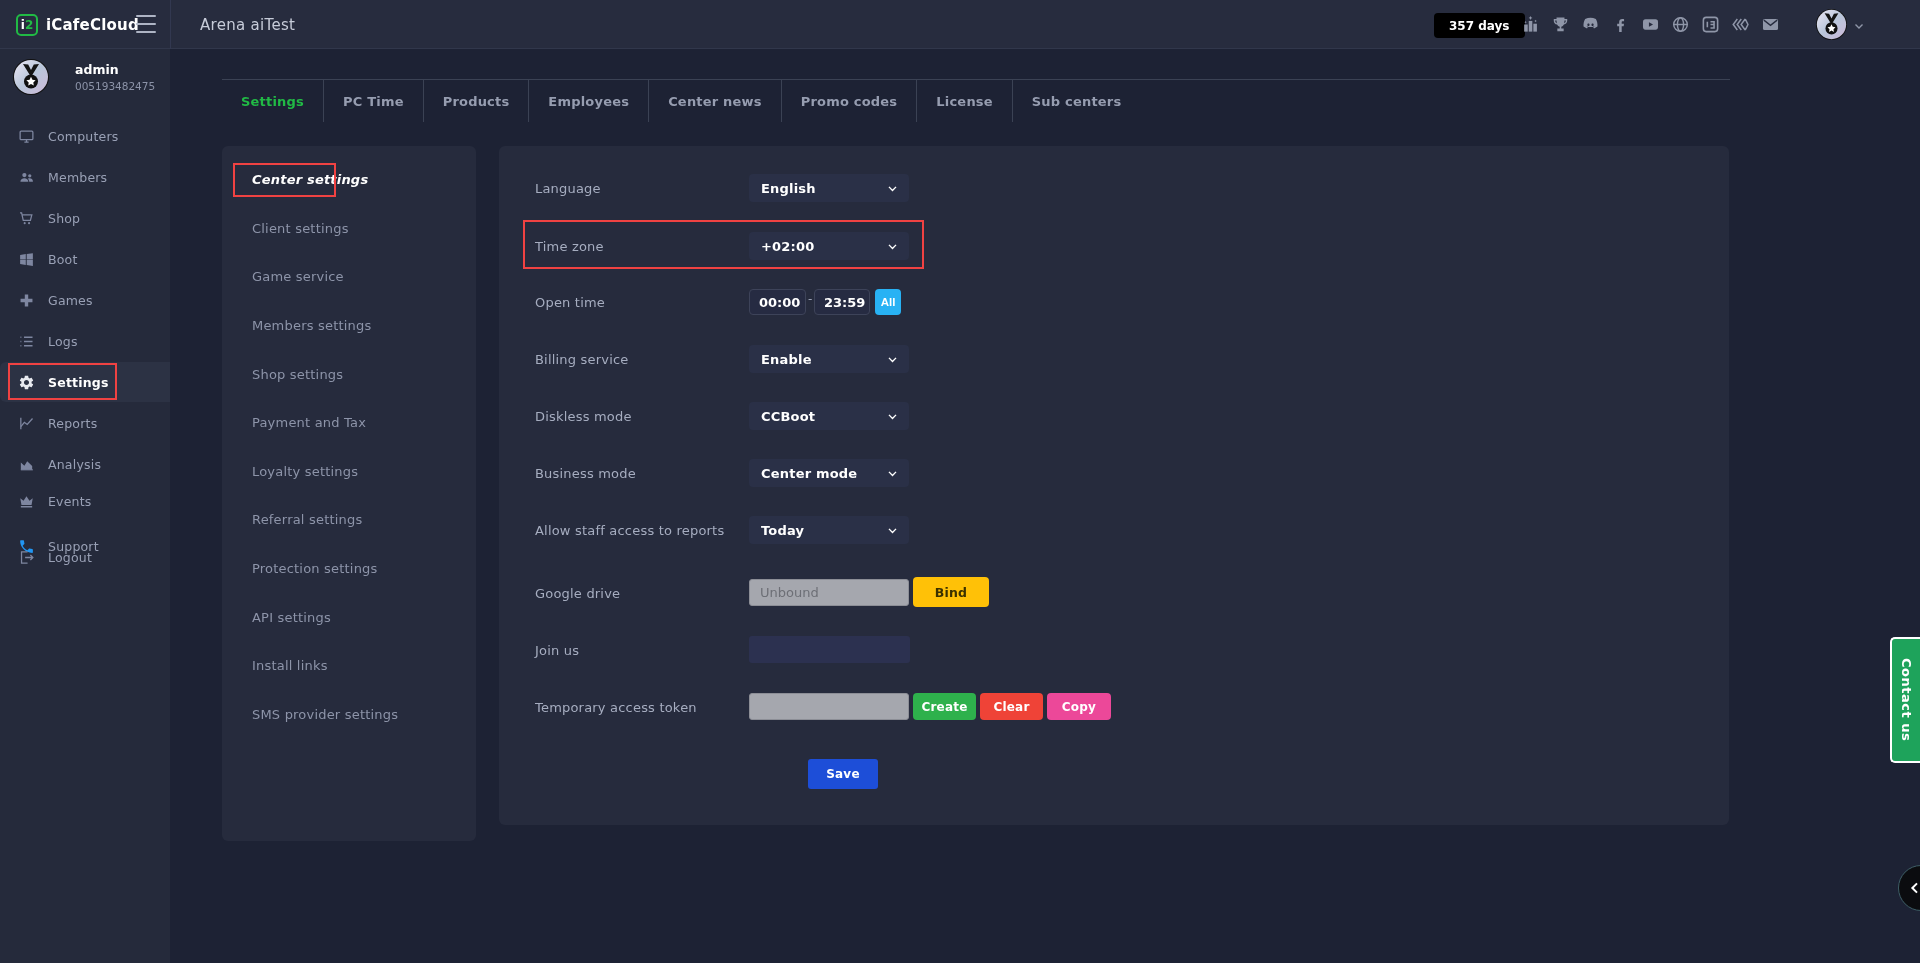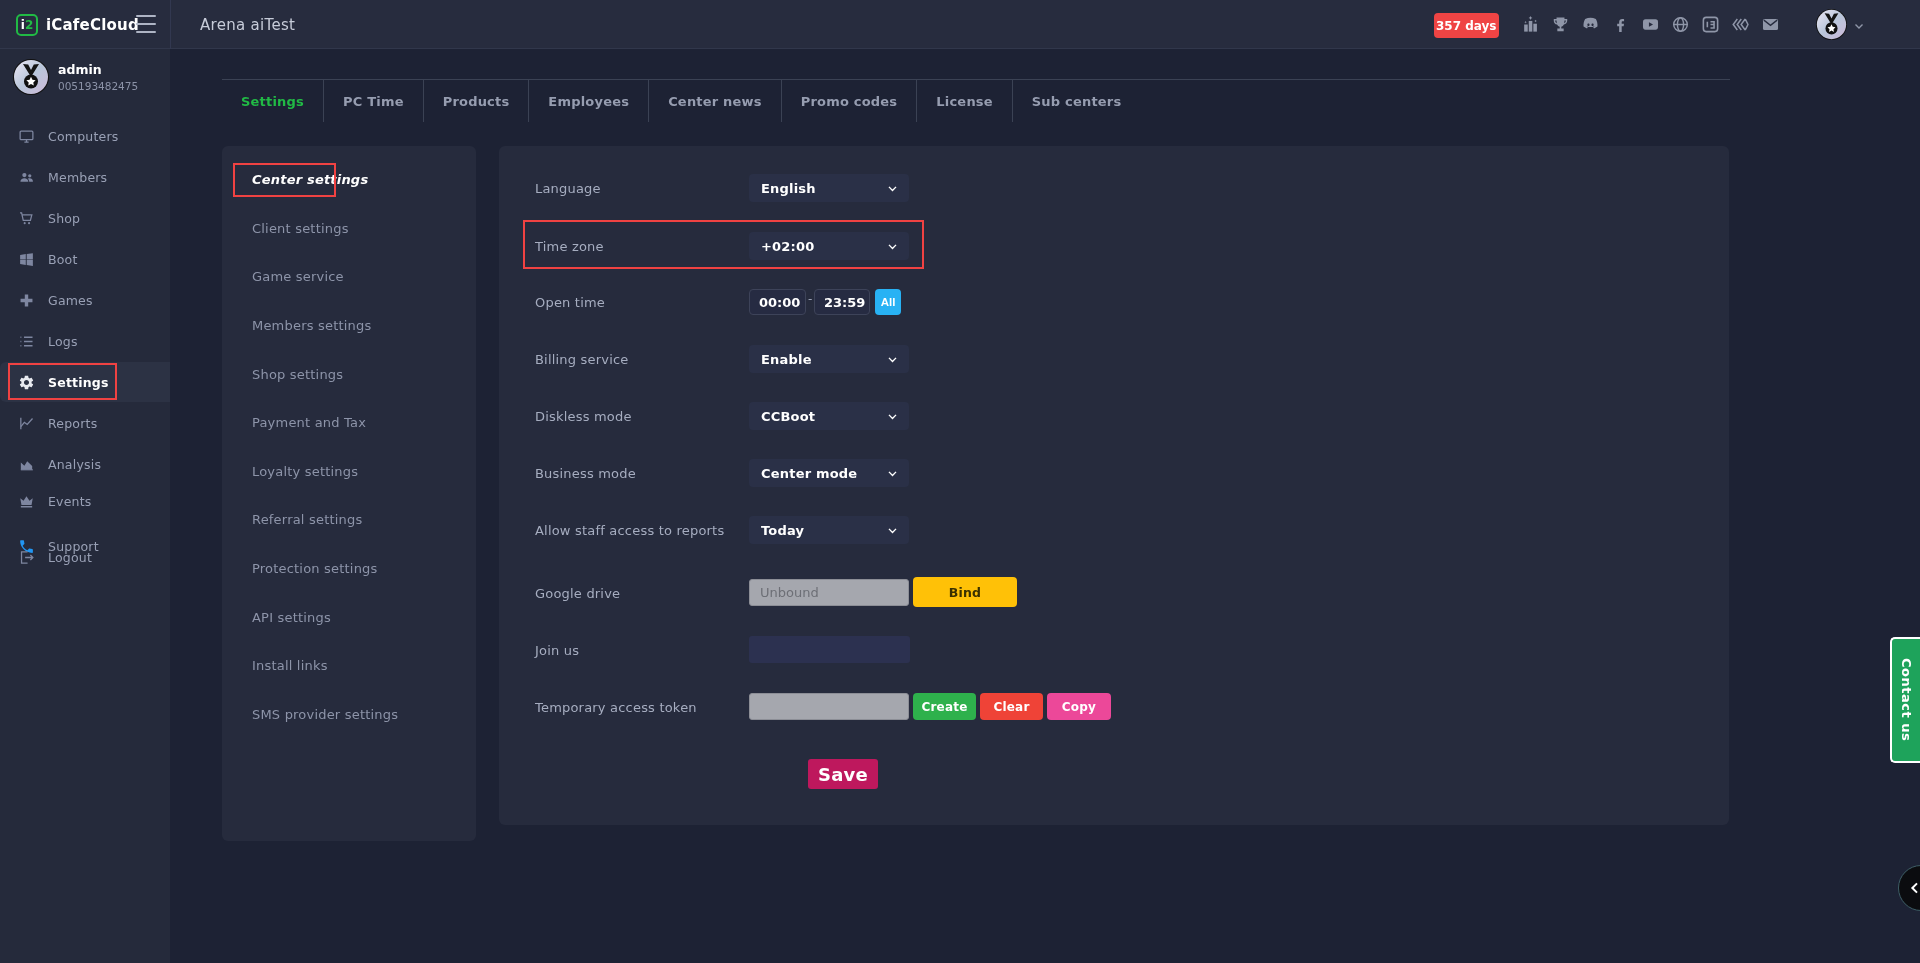--- a/index.html
+++ b/index.html
@@ -10,30 +10,30 @@
   
   .topbar { position:absolute; left:0; top:0; width:1920px; height:49px; background:#272c3e; border-bottom:1px solid #31374b; z-index:30; }
   .logo-block { position:absolute; left:16px; top:0; height:49px; display:flex; align-items:center; gap:8px; }
   .logo-ic { width:22px; height:22px; border:2px solid #21ba45; border-radius:5px; display:flex; align-items:center; justify-content:center; font-size:12px; font-weight:bold; color:#fff; }
   .logo-ic b { color:#21ba45; }
   .logo-text { color:#fff; font-size:15px; font-weight:600; letter-spacing:.2px; }
   .hamburger { position:absolute; left:136px; top:15px; width:20px; height:18px; cursor:pointer; display:flex; flex-direction:column; justify-content:space-between; }
   .hamburger span { display:block; height:2px; background:#aeb4c4; border-radius:1px; }
   .topbar-vdiv { position:absolute; left:170px; top:0; width:1px; height:49px; background:#323850; }
   .center-name { position:absolute; left:200px; top:0; height:49px; display:flex; align-items:center; color:#c7ccd9; font-size:15px; letter-spacing:.3px; }
-  .days-badge { position:absolute; left:1434px; top:13px; height:25px; padding:0 2px; background:#ef4444; border-radius:4px; color:#fff; font-size:12px; font-weight:600; display:flex; align-items:center; cursor:pointer; }
+  .days-badge { position:absolute; left:1434px; top:13px; height:25px; padding:0 15px; background:#000000; border-radius:4px; color:#fff; font-size:12px; font-weight:600; display:flex; align-items:center; cursor:pointer; }
   .tb-icons { position:absolute; left:1520px; top:0; height:49px; display:flex; align-items:center; gap:9px; color:#8f96a8; }
   .tb-icons .tbi { width:21px; height:21px; display:flex; align-items:center; justify-content:center; cursor:pointer; }
   .tb-icons svg { width:19px; height:19px; }
   .tb-avatar { position:absolute; left:1816px; top:9px; width:31px; height:31px; border-radius:50%; overflow:hidden; cursor:pointer; background:#111; }
   .tb-caret { position:absolute; left:1852px; top:18px; width:14px; height:14px; color:#8f96a8; cursor:pointer; }
 
   
   .sidebar { position:absolute; left:0; top:49px; width:170px; height:914px; background:#252a3b; z-index:20; }
-  .user-block { position:absolute; left:13px; top:10px; display:flex; gap:9px; align-items:center; }
+  .user-block { position:absolute; left:13px; top:10px; display:flex; gap:26px; align-items:center; }
   .user-avatar { width:36px; height:36px; border-radius:50%; overflow:hidden; background:#111; }
   .user-name { color:#fff; font-size:12.5px; font-weight:700; }
   .user-id { color:#8c93a8; font-size:10.5px; margin-top:3px; }
   .nav-item { position:absolute; left:0; width:170px; height:40px; display:flex; align-items:center; gap:13px; padding-left:18px; cursor:pointer; color:#7e86a0; }
   .nav-item svg, .nav-item .gchar { width:17px; height:17px; flex:0 0 17px; }
   .nav-label { color:#99a0b5; font-size:12.5px; letter-spacing:.2px; }
   .nav-item.active { background:#2c3244; border-radius:6px 0 0 6px; color:#e8eaf0; }
   .nav-item.active .nav-label { color:#ffffff; font-weight:600; }
   .nav-item.support-item { color:#2196f3; }
 
@@ -55,25 +55,25 @@
   .select { position:absolute; left:250px; width:160px; height:28px; background:#2a3047; border-radius:4px; color:#fff; font-size:13px; font-weight:600; display:flex; align-items:center; justify-content:space-between; padding:0 10px 0 12px; cursor:pointer; letter-spacing:.2px; }
   .select svg { width:13px; height:13px; }
   .time-input { position:absolute; height:26px; background:#262b42; border:1px solid #3d4359; border-radius:4px; color:#fff; font-size:13px; font-weight:700; display:flex; align-items:center; justify-content:space-between; padding:0 7px 0 9px; cursor:text; }
   .time-input svg { width:12px; height:12px; color:#9aa1b4; }
   .dash { position:absolute; color:#9aa1b4; font-size:12px; }
   .all-btn { position:absolute; width:26px; height:26px; background:#28b2f4; border:none; border-radius:4px; color:#fff; font-size:11.5px; font-weight:700; cursor:pointer; }
   .gray-input { position:absolute; left:250px; width:160px; height:27px; background:#a5a7ae; border:1px solid #8c8e96; border-radius:3px; color:#6d6f76; font-size:13px; padding:0 10px; font-family:"DejaVu Sans", sans-serif; }
   .gray-input::placeholder { color:#6d6f76; opacity:1; }
   .dark-input { position:absolute; left:250px; width:161px; height:27px; background:#2c3150; border:none; border-radius:3px; color:#fff; font-size:13px; padding:0 10px; font-family:"DejaVu Sans", sans-serif; }
   .btn { position:absolute; border:none; border-radius:4px; color:#fff; font-size:12px; font-weight:600; cursor:pointer; font-family:"DejaVu Sans", sans-serif; letter-spacing:.2px; }
-  .bind-btn { left:414px; width:104px; height:30px; background:#ffc107; color:#3a3100; font-size:12.5px; }
+  .bind-btn { left:414px; width:76px; height:30px; background:#ffc107; color:#3a3100; font-size:12.5px; }
   .create-btn { left:414px; width:63px; height:27px; background:#2eb14c; }
   .clear-btn { left:481px; width:63px; height:27px; background:#ef4337; }
   .copy-btn { left:548px; width:64px; height:27px; background:#ec4899; }
-  .save-btn { left:309px; top:613px; width:70px; height:30px; background:#be185d; font-size:18px; border-radius:3px; }
+  .save-btn { left:309px; top:613px; width:70px; height:30px; background:#1d4ed8; font-size:12px; border-radius:3px; }
 
   
   .hl { position:absolute; border:2px solid #f04242; pointer-events:none; z-index:40; }
   .hl-sidebar { left:8px; top:363px; width:109px; height:37px; }
   .hl-menu { left:233px; top:163px; width:103px; height:34px; }
   .hl-timezone { left:523px; top:220px; width:401px; height:49px; }
 
   
   .contact-tab { position:absolute; right:0; top:637px; width:30px; height:126px; background:#1ea35b; border:2px solid #fff; border-right:none; border-radius:5px 0 0 5px; display:flex; align-items:center; justify-content:center; cursor:pointer; z-index:50; }
   .contact-tab span { writing-mode:vertical-rl; color:#fff; font-size:13px; font-weight:700; letter-spacing:.5px; }

